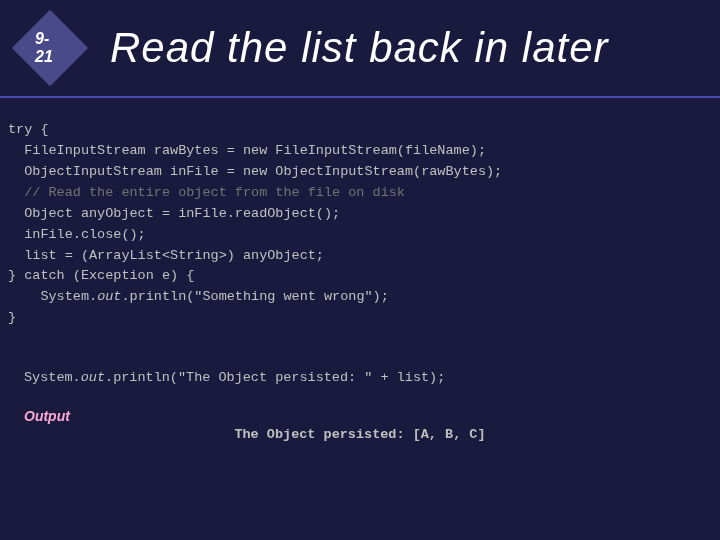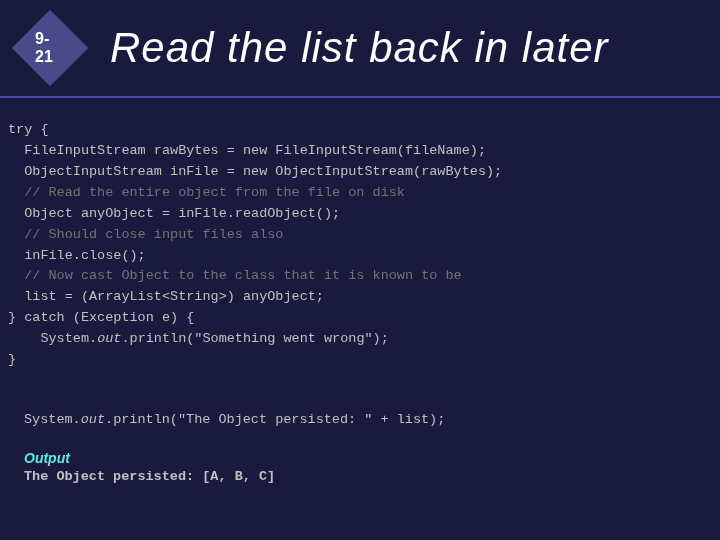--- a/index.html
+++ b/index.html
@@ -17,20 +17,21 @@
       padding: 18px 30px 18px 20px;
       background: #1a1a3e;
     }
 
     .badge {
       width: 60px;
       height: 60px;
       position: relative;
       margin-right: 30px;
       flex-shrink: 0;
+      font-style: italic;
     }
 
     .badge-diamond {
       width: 54px;
       height: 54px;
       background: #4a4a8a;
       transform: rotate(45deg);
       position: absolute;
       top: 3px;
       left: 3px;
@@ -92,32 +93,33 @@
       color: #c0c0c0;
       line-height: 1.55;
       white-space: pre;
     }
 
     .output-label {
       padding: 14px 24px 2px 24px;
     }
 
     .output-label-text {
-      color: #5eead4;
+      color: #f9a8d4;
       font-style: italic;
       font-size: 14px;
       font-weight: bold;
     }
 
     .output-result {
       padding: 0 24px;
       font-family: 'Courier New', Courier, monospace;
       font-size: 13.5px;
       color: #c0c0c0;
       font-weight: bold;
+      text-align: center;
     }
   </style>
 </head>
 <body>
 
 <div class="header">
   <div class="badge">
     <div class="badge-diamond"></div>
     <span class="badge-text">9-21</span>
   </div>
@@ -125,23 +127,21 @@
 </div>
 
 <div class="divider"></div>
 
 <div class="code-section">
   <div class="code-block"><span>try {
   FileInputStream rawBytes = new FileInputStream(fileName);
   ObjectInputStream inFile = new ObjectInputStream(rawBytes);
   <span class="comment">// Read the entire object from the file on disk</span>
   Object anyObject = inFile.readObject();
-  <span class="comment">// Should close input files also</span>
   inFile.close();
-  <span class="comment">// Now cast Object to the class that it is known to be</span>
   list = (ArrayList&lt;String&gt;) anyObject;
 } catch (Exception e) {
     System.<span class="italic-out">out</span>.println("Something went wrong");
 }</span></div>
 </div>
 
 <div class="output-section">
   <div class="output-line">
 System.<span style="font-style:italic;">out</span>.println("The Object persisted: " + list);</div>
 </div>

